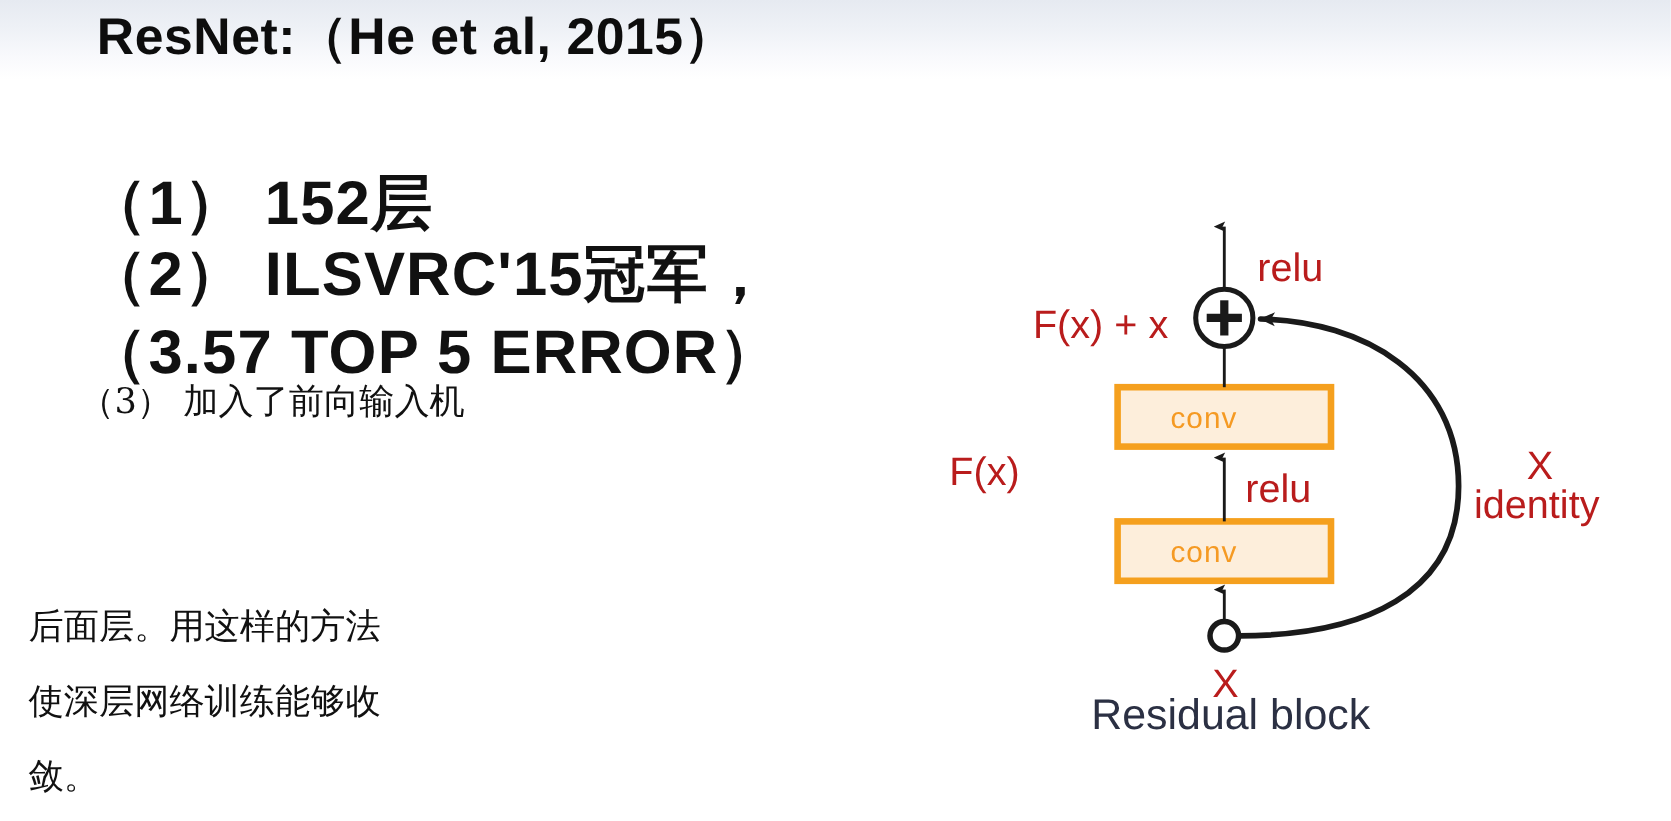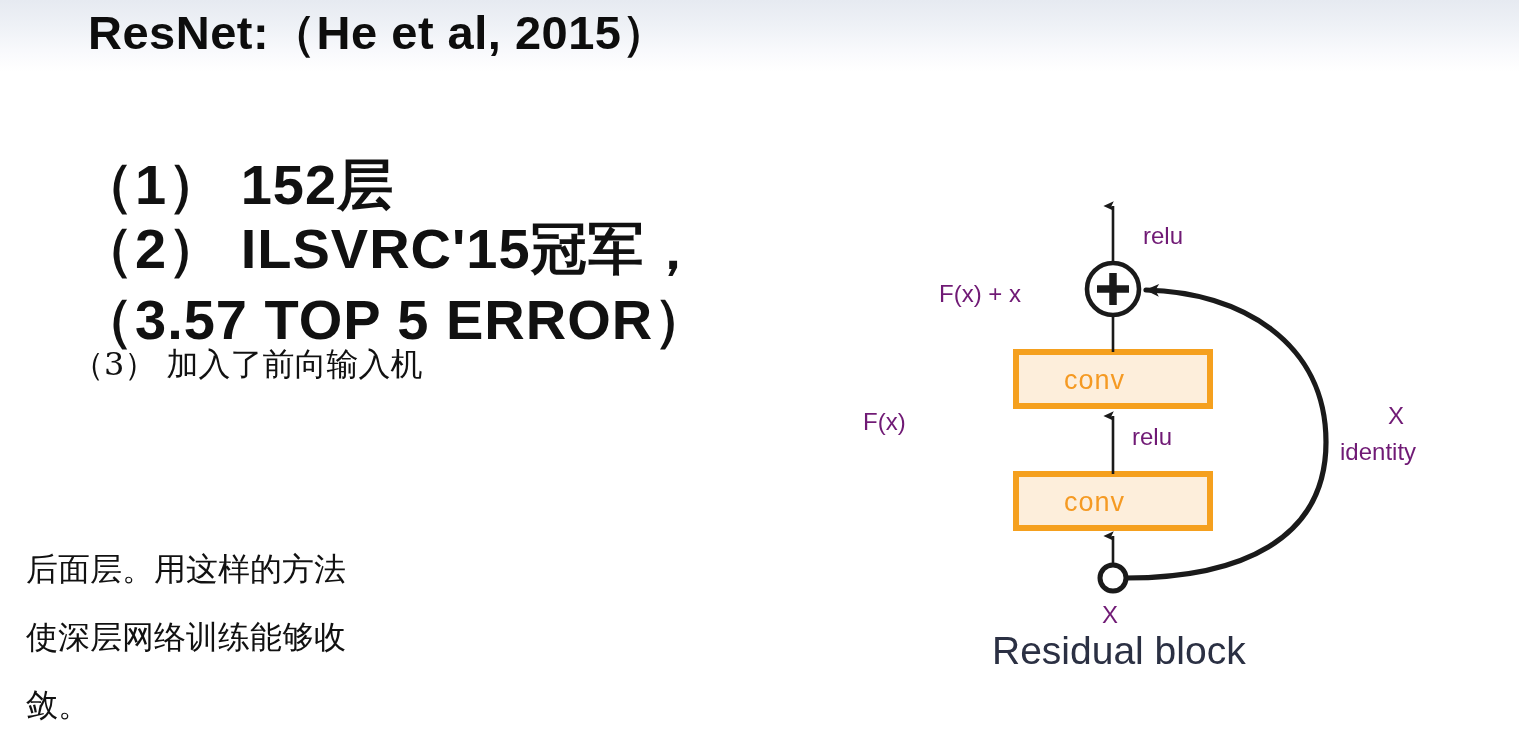--- a/index.html
+++ b/index.html
@@ -70,22 +70,22 @@
     position: absolute;
     left: 840px;
     top: 180px;
     width: 679px;
     height: 500px;
   }
   #diagram svg { display: block; }
   .dlabel {
     position: absolute;
     white-space: nowrap;
-    color: #701a75;
-    font-size: 24px;
+    color: #b91c1c;
+    font-size: 36px;
     font-family: "Liberation Sans", sans-serif;
     text-align: center;
   }
   .conv-label {
     position: absolute;
     white-space: nowrap;
     font-size: 27px;
     color: #f59a23;
     font-family: "Liberation Sans", sans-serif;
     letter-spacing: 1px;
@@ -158,21 +158,21 @@
 
       <line x1="273" y1="83" x2="273" y2="26" stroke="#1a1a1a" stroke-width="2.6" marker-end="url(#arrowUp)"></line>
 
       <circle cx="273" cy="398" r="13" fill="#ffffff" stroke="#1a1a1a" stroke-width="5"></circle>
 
     </svg>
 
     <div class="conv-label" style="left:224px; top:185px;">conv</div>
     <div class="conv-label" style="left:224px; top:307px;">conv</div>
 
-    <div class="dlabel" style="left:99px; top:100px;">F(x) + x</div>
+    <div class="dlabel" style="left:99px; top:94px;">F(x) + x</div>
 
     <div class="dlabel" style="left:303px; top:42px;">relu</div>
 
     <div class="dlabel" style="left:292px; top:243px;">relu</div>
 
     <div class="dlabel" style="left:23px; top:228px;">F(x)</div>
 
     <div class="dlabel" style="left:548px; top:222px;">X</div>
 
     <div class="dlabel" style="left:500px; top:258px;">identity</div>

